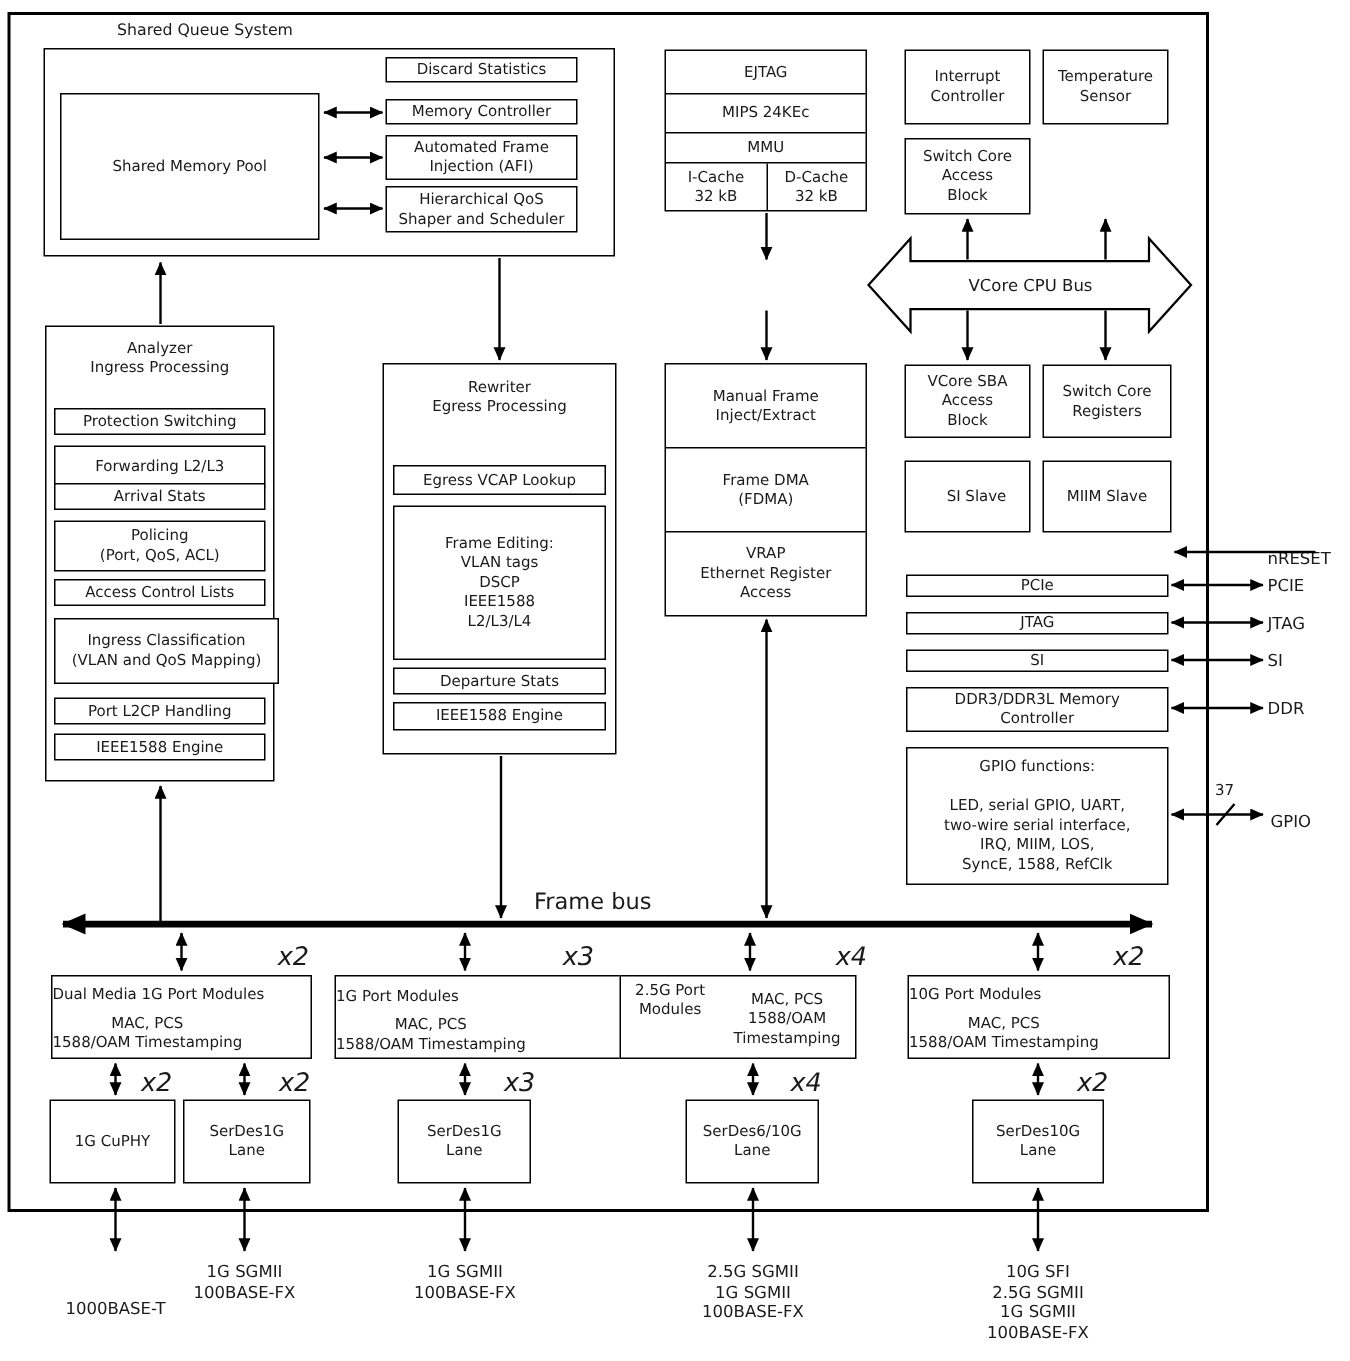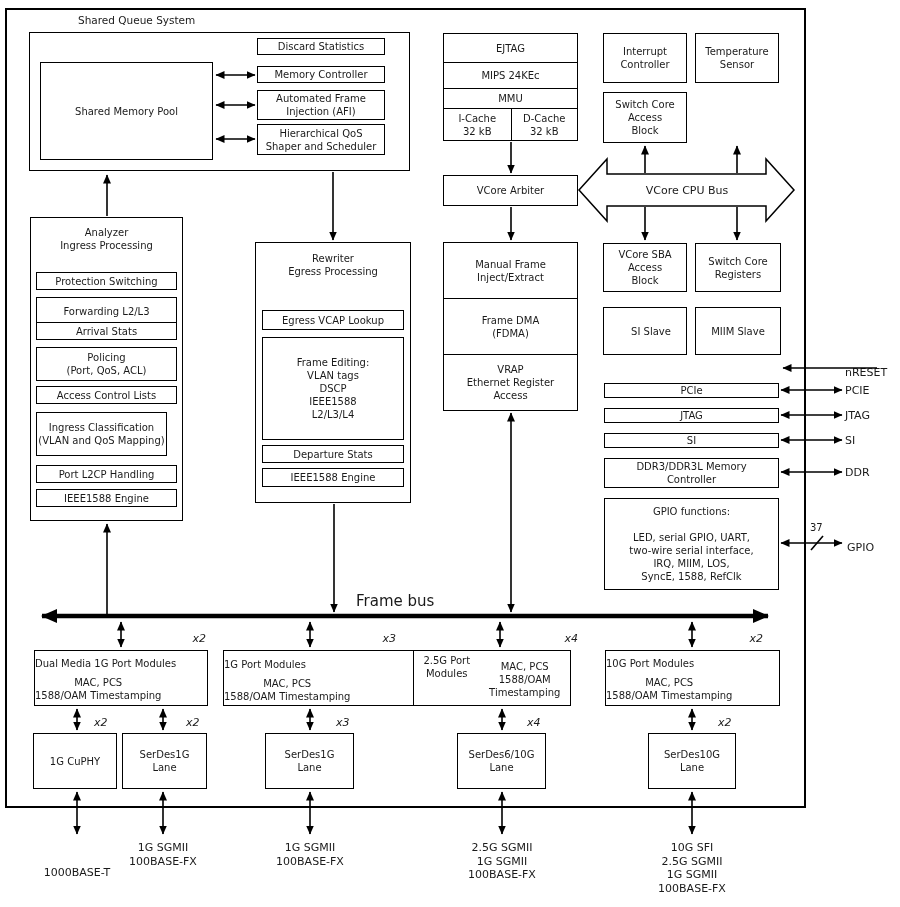--- a/index.html
+++ b/index.html
@@ -12,21 +12,21 @@
     position:absolute; border:1.5px solid #000; background:#fff;
     display:flex; align-items:center; justify-content:center;
     text-align:center; white-space:pre-line; font-size:10px; line-height:13px;
     box-sizing:border-box;
   }
   .container { background:#fff; }
   .topalign { align-items:flex-start; }
   .lbl {
     position:absolute; font-size:10px; line-height:13px; white-space:pre-line;
   }
-  .mult { font-style:italic; font-size:11px; }
+  .mult { font-style:italic; font-size:17px; }
   .io { text-align:center; font-size:11px; line-height:13.5px; }
   svg.wires { position:absolute; left:0; top:0; pointer-events:none; }
   .stackrow { width:100%; display:flex; align-items:center; justify-content:center;
     text-align:center; white-space:pre-line; box-sizing:border-box; }
 </style>
 </head>
 <body>
 
 <div class="canvas">
 
@@ -45,21 +45,21 @@
   <div class="bx container topalign" style="left:30px;top:217px;width:153px;height:304px;padding-top:8px;">
     <span>Analyzer
 Ingress Processing</span>
   </div>
   <div class="bx" style="left:36px;top:272px;width:141px;height:18px;">Protection Switching</div>
   <div class="bx" style="left:36px;top:297px;width:141px;height:29px;">Forwarding L2/L3</div>
   <div class="bx" style="left:36px;top:322px;width:141px;height:18px;">Arrival Stats</div>
   <div class="bx" style="left:36px;top:347px;width:141px;height:34px;">Policing
 (Port, QoS, ACL)</div>
   <div class="bx" style="left:36px;top:386px;width:141px;height:18px;">Access Control Lists</div>
-  <div class="bx" style="left:36px;top:412px;width:131px;height:44px;">Ingress Classification
+  <div class="bx" style="left:36px;top:412px;width:150px;height:44px;">Ingress Classification
 (VLAN and QoS Mapping)</div>
   <div class="bx" style="left:36px;top:465px;width:141px;height:18px;">Port L2CP Handling</div>
   <div class="bx" style="left:36px;top:489px;width:141px;height:18px;">IEEE1588 Engine</div>
 
   <div class="bx container topalign" style="left:255px;top:242px;width:156px;height:261px;padding-top:9px;">
     <span>Rewriter
 Egress Processing</span>
   </div>
   <div class="bx" style="left:262px;top:310px;width:142px;height:20px;">Egress VCAP Lookup</div>
   <div class="bx" style="left:262px;top:337px;width:142px;height:103px;">Frame Editing:
@@ -74,21 +74,20 @@
     <div class="stackrow" style="height:28px;">EJTAG</div>
     <div class="stackrow" style="height:26px;border-top:1.5px solid #000;">MIPS 24KEc</div>
     <div class="stackrow" style="height:20px;border-top:1.5px solid #000;">MMU</div>
     <div class="stackrow" style="flex:1;border-top:1.5px solid #000;padding:0;">
       <div class="stackrow" style="width:50%;height:100%;">I-Cache
 32 kB</div>
       <div class="stackrow" style="width:50%;height:100%;border-left:1.5px solid #000;">D-Cache
 32 kB</div>
     </div>
   </div>
-  <div class="bx" style="left:443px;top:175px;width:135px;height:31px;">VCore Arbiter</div>
 
   <div class="bx" style="left:443px;top:242px;width:135px;height:169px;flex-direction:column;align-items:stretch;padding:0;">
     <div class="stackrow" style="flex:1;">Manual Frame
 Inject/Extract</div>
     <div class="stackrow" style="flex:1;border-top:1.5px solid #000;">Frame DMA
 (FDMA)</div>
     <div class="stackrow" style="flex:1;border-top:1.5px solid #000;">VRAP
 Ethernet Register
 Access</div>
   </div>

